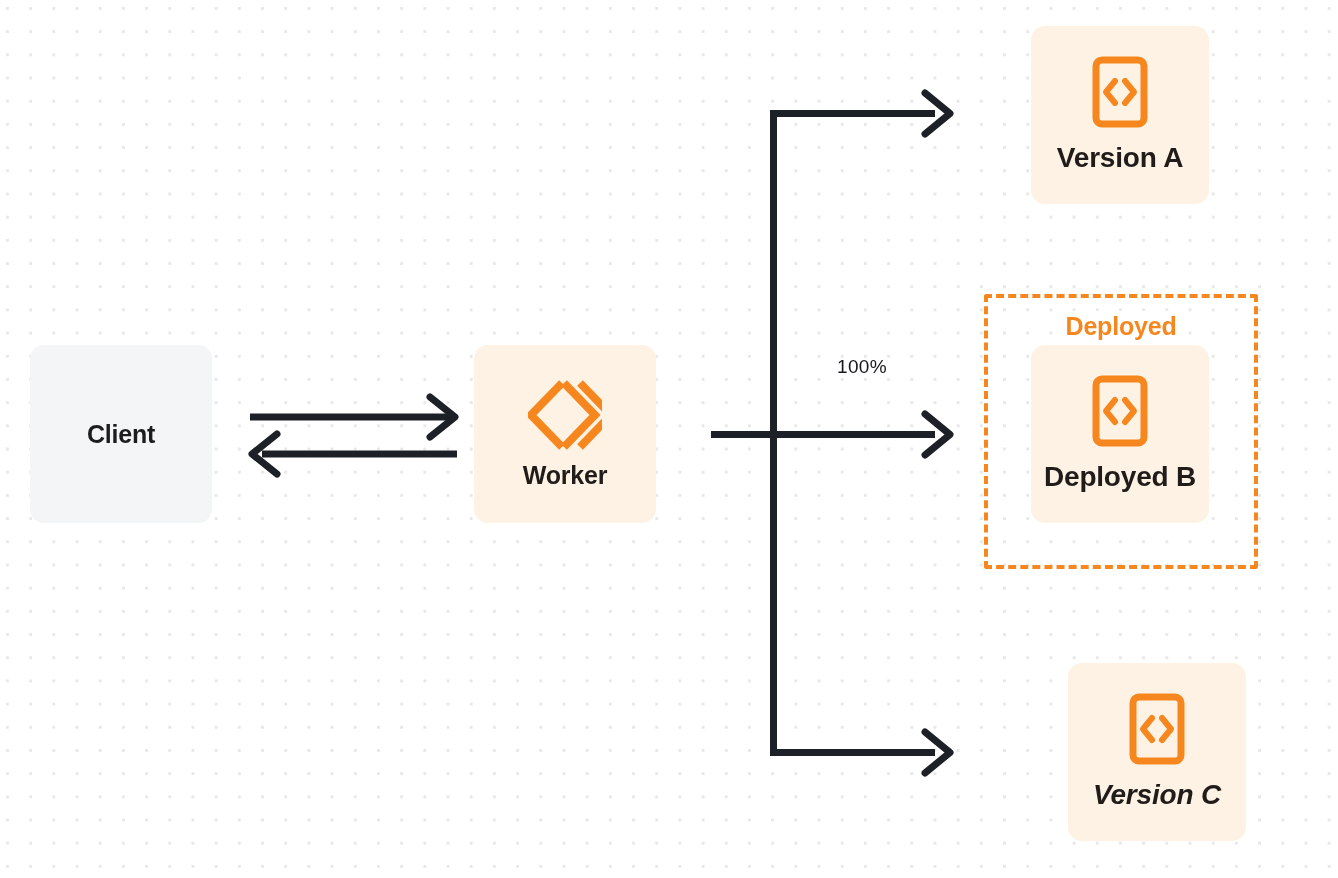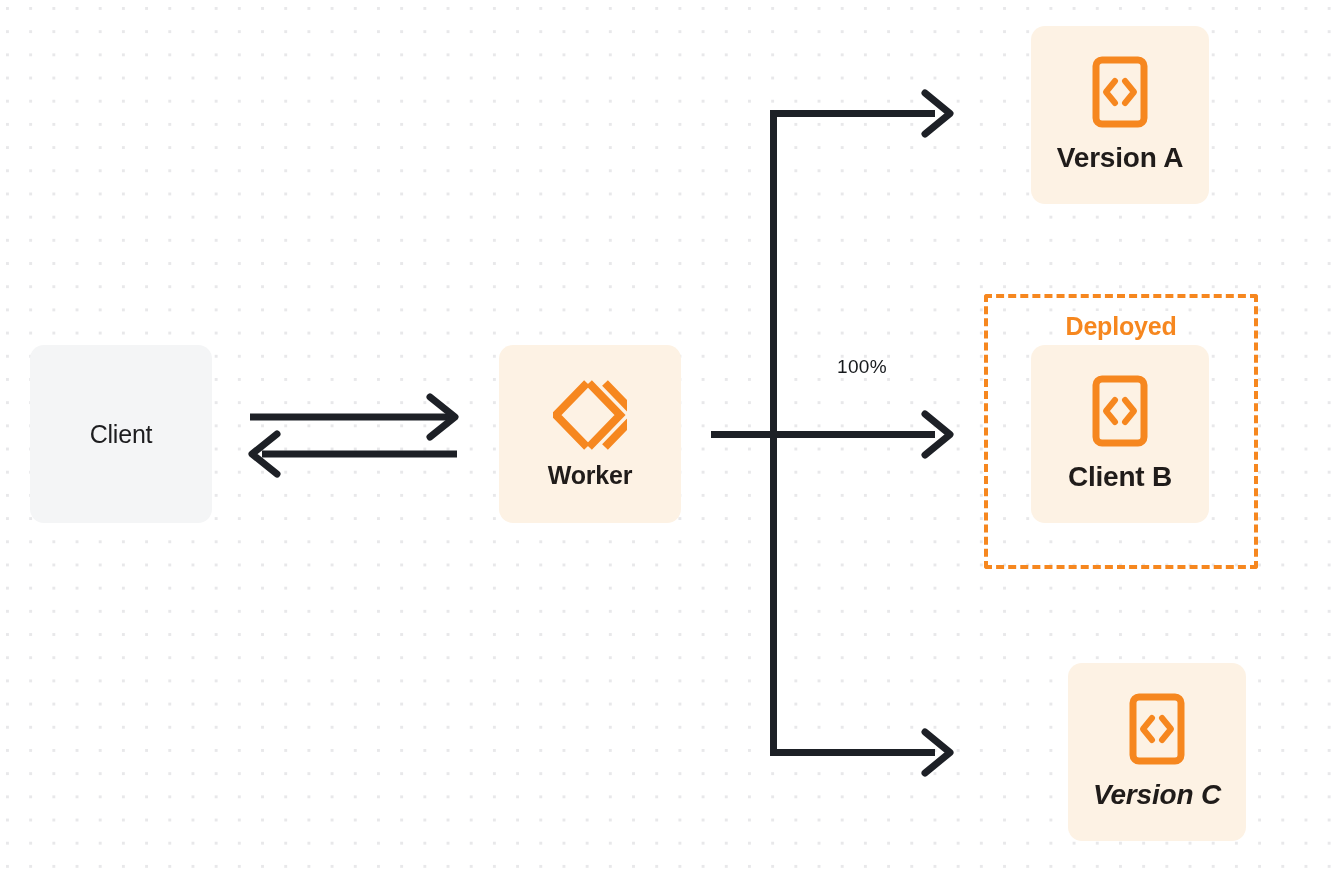--- a/index.html
+++ b/index.html
@@ -44,27 +44,27 @@
   .node-client {
     left: 30px;
     top: 345px;
     width: 182px;
     height: 178px;
     background: #F4F5F6;
   }
 
   .node-client .node-label {
     font-size: 25px;
-    font-weight: 400;
+    font-weight: 700;
     color: #1D1D1F;
     letter-spacing: -0.2px;
   }
 
   .node-worker {
-    left: 499px;
+    left: 474px;
     top: 345px;
     width: 182px;
     height: 178px;
     background: #FDF2E4;
     gap: 10px;
   }
 
   .node-worker .node-label {
     font-size: 25px;
     font-weight: 700;
@@ -208,21 +208,21 @@
   </div>
 
   <div class="node node-version node-version-b">
     <span class="icon-wrap">
       <svg width="56" height="72" viewBox="0 0 56 72" xmlns="http://www.w3.org/2000/svg">
         <rect x="4" y="4" width="48" height="64" rx="6" ry="6" fill="none" stroke="#F6871F" stroke-width="7"></rect>
         <polyline points="23,25 14,36 23,47" fill="none" stroke="#F6871F" stroke-width="6" stroke-linecap="round" stroke-linejoin="round"></polyline>
         <polyline points="33,25 42,36 33,47" fill="none" stroke="#F6871F" stroke-width="6" stroke-linecap="round" stroke-linejoin="round"></polyline>
       </svg>
     </span>
-    <span class="node-label">Client B</span>
+    <span class="node-label">Deployed B</span>
   </div>
 
   <div class="node node-version node-version-c">
     <span class="icon-wrap">
       <svg width="56" height="72" viewBox="0 0 56 72" xmlns="http://www.w3.org/2000/svg">
         <rect x="4" y="4" width="48" height="64" rx="6" ry="6" fill="none" stroke="#F6871F" stroke-width="7"></rect>
         <polyline points="23,25 14,36 23,47" fill="none" stroke="#F6871F" stroke-width="6" stroke-linecap="round" stroke-linejoin="round"></polyline>
         <polyline points="33,25 42,36 33,47" fill="none" stroke="#F6871F" stroke-width="6" stroke-linecap="round" stroke-linejoin="round"></polyline>
       </svg>
     </span>

